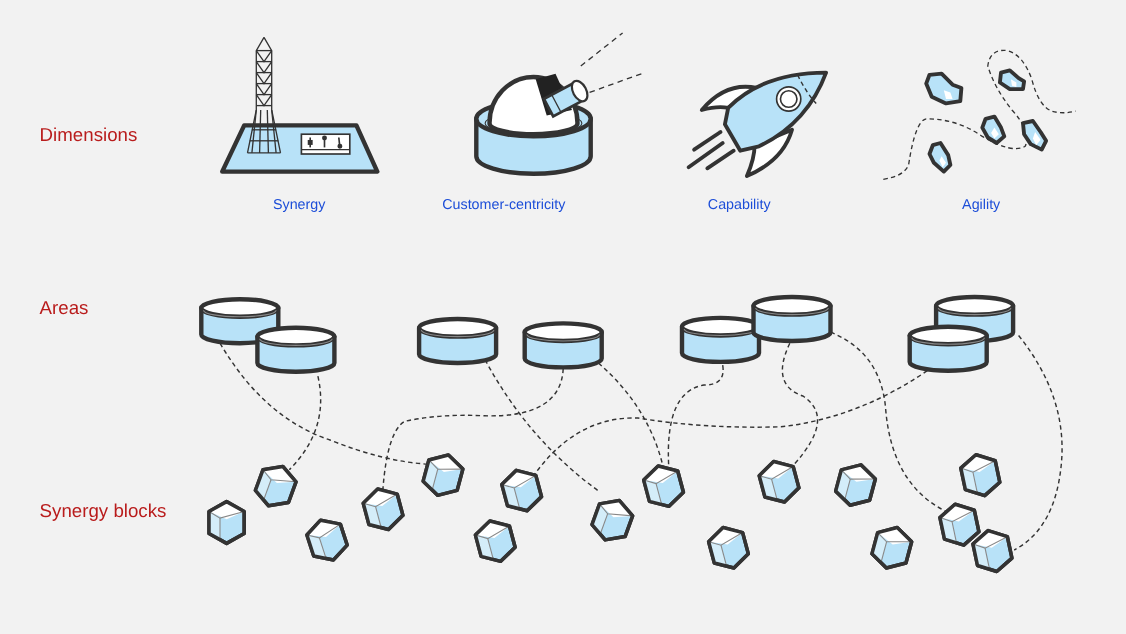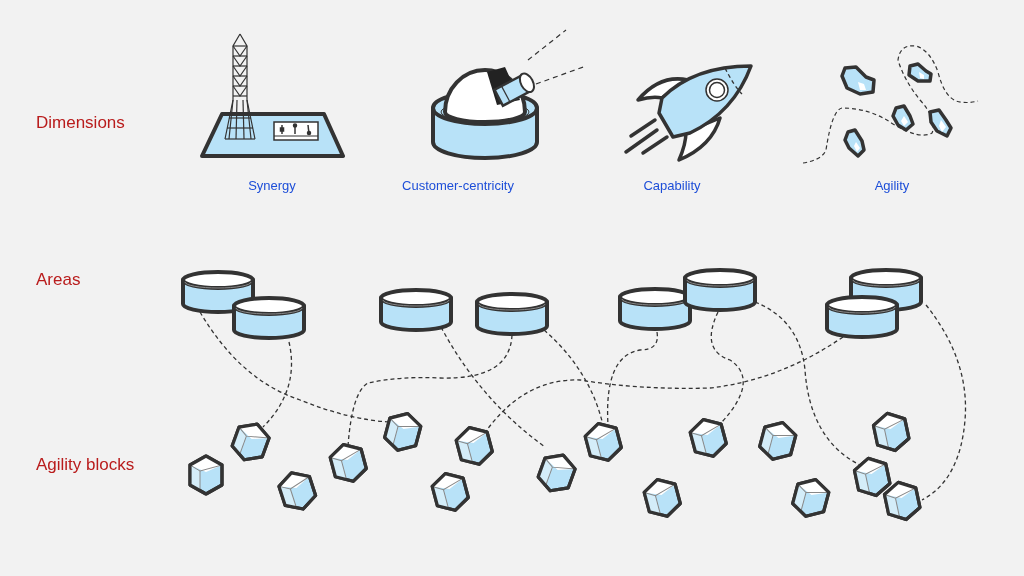--- a/index.html
+++ b/index.html
@@ -31,21 +31,21 @@
       width: 160px;
       margin-left: -80px;
     }
     svg.stage { position: absolute; left: 0; top: 0; }
   </style>
 </head>
 <body>
 
 <div class="row-label" id="lbl-dim">Dimensions</div>
 <div class="row-label" id="lbl-areas">Areas</div>
-<div class="row-label" id="lbl-blocks">Agility blocks</div>
+<div class="row-label" id="lbl-blocks">Synergy blocks</div>
 
 <div class="dim-caption" style="left:272px">Synergy</div>
 <div class="dim-caption" style="left:458px">Customer-centricity</div>
 <div class="dim-caption" style="left:672px">Capability</div>
 <div class="dim-caption" style="left:892px">Agility</div>
 
 <svg class="stage" width="1024" height="576" viewBox="0 0 1024 576">
   <defs>
     <g id="cube">
       <polygon points="0,-18 16,-9 16,11 0,20 -16,11 -16,-9" fill="#b8e2f8" stroke="#333" stroke-width="3.2" stroke-linejoin="round"></polygon>

